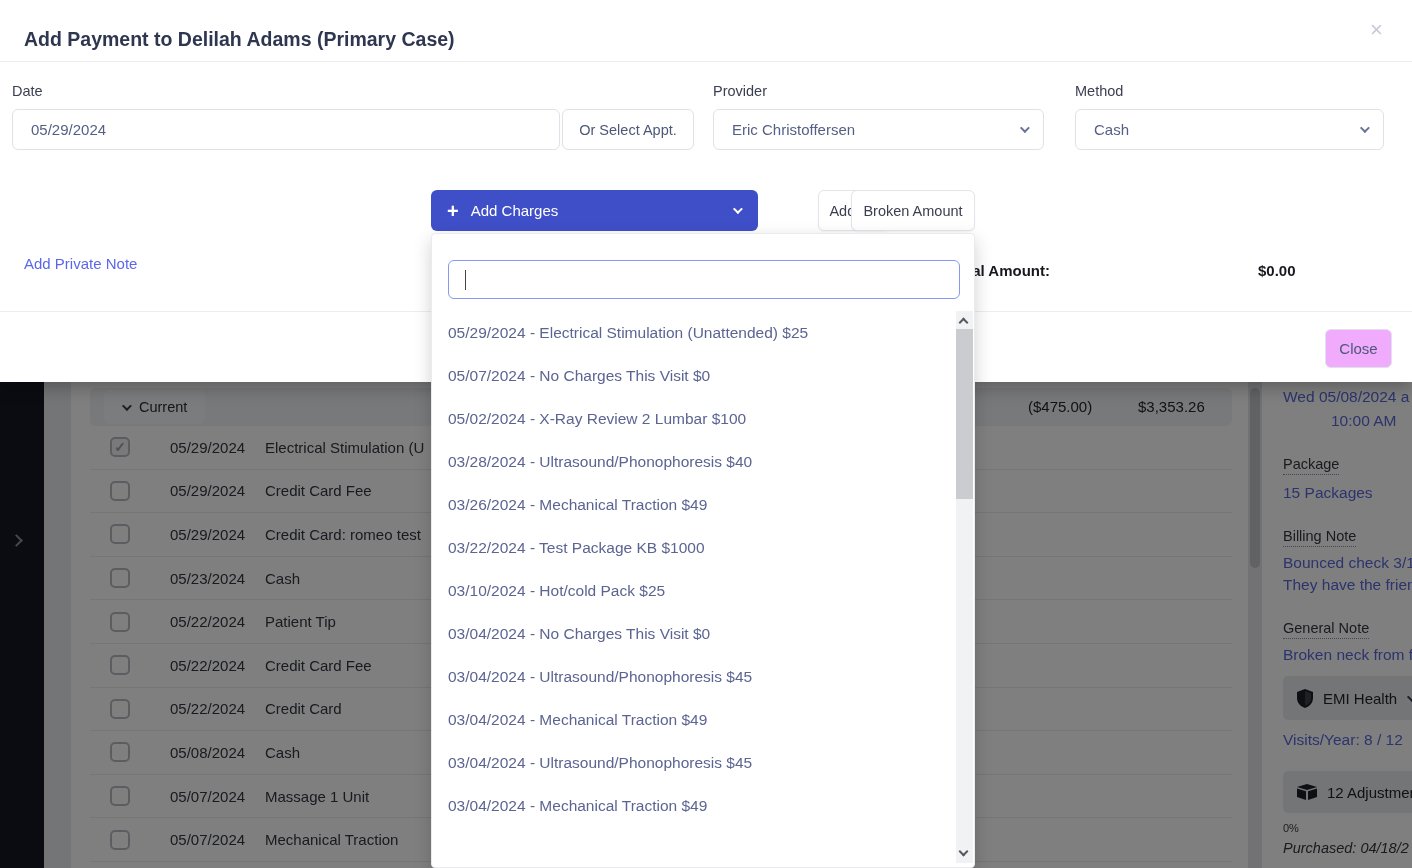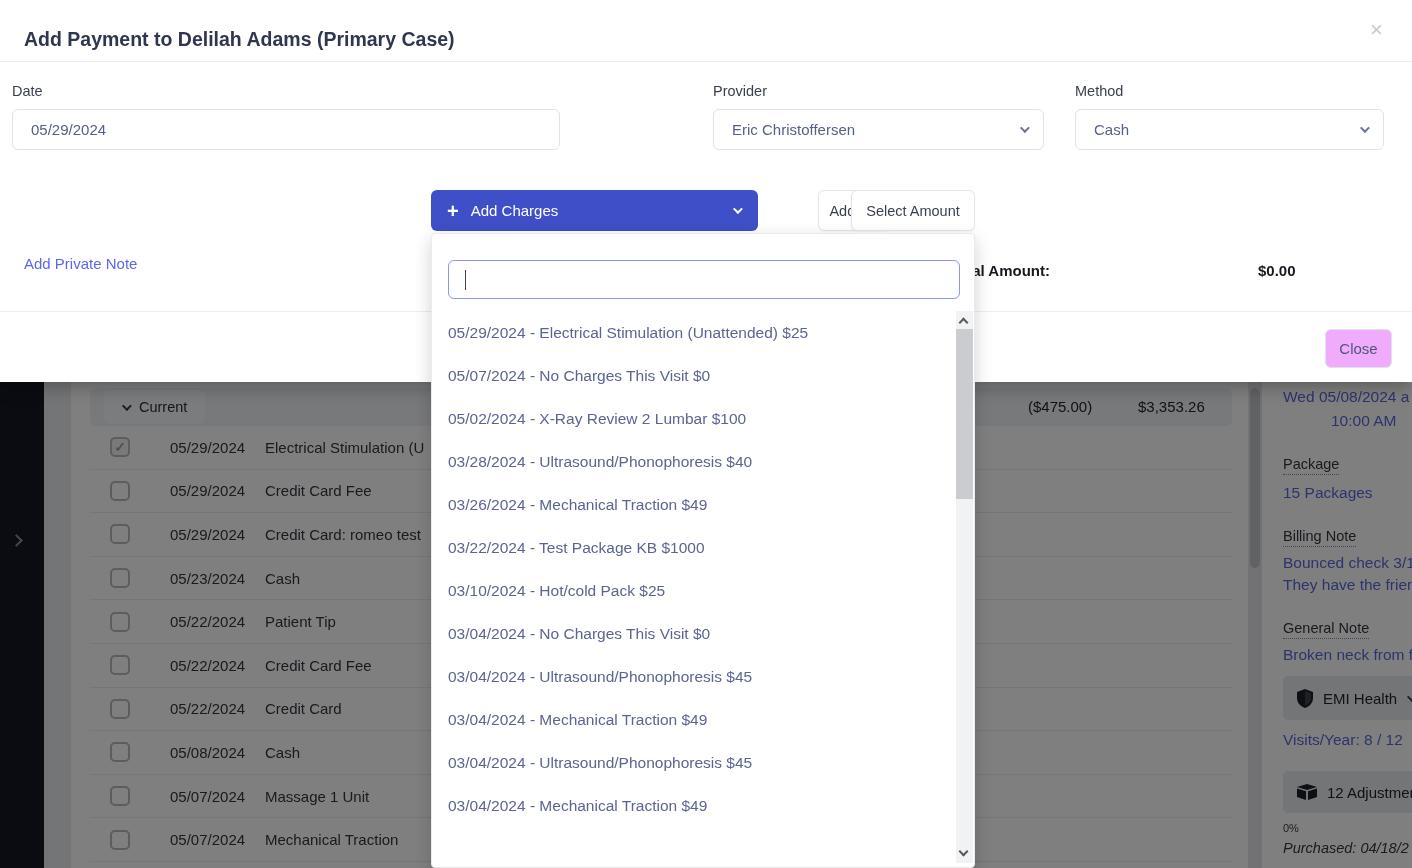--- a/index.html
+++ b/index.html
@@ -227,40 +227,41 @@
 
   <div class="modal">
     <div class="m-title">Add Payment to Delilah Adams (Primary Case)</div>
     <div class="m-close">×</div>
     <div class="m-div1"></div>
 
     <div class="f-label" style="left:12px; top:83px;">Date</div>
     <div class="inp" style="left:12px; width:548px;">
       <span class="val">05/29/2024</span>
     </div>
+    <div class="appt-btn">Or Select Appt.</div>
 
     <div class="f-label" style="left:713px; top:83px;">Provider</div>
     <div class="inp" style="left:713px; width:331px;">
       <span class="val">Eric Christoffersen</span>
       <span class="sel-chev"></span>
     </div>
 
     <div class="f-label" style="left:1075px; top:83px;">Method</div>
     <div class="inp" style="left:1075px; width:309px;">
       <span class="val">Cash</span>
       <span class="sel-chev"></span>
     </div>
 
     <div class="btn-charges">
       <span class="plus">+</span>
       <span class="lbl">Add Charges</span>
       <span class="chev"></span>
     </div>
     <div class="btn-plain btn-tip">Add Tip</div>
-    <div class="btn-plain btn-amount">Select Amount</div>
+    <div class="btn-plain btn-amount">Broken Amount</div>
 
     <div class="private-note">Add Private Note</div>
     <div class="total-label">Total Amount:</div>
     <div class="total-value">$0.00</div>
 
     <div class="m-div2"></div>
     <div class="close-btn">Close</div>
   </div>
 
   <div class="dd-panel">

